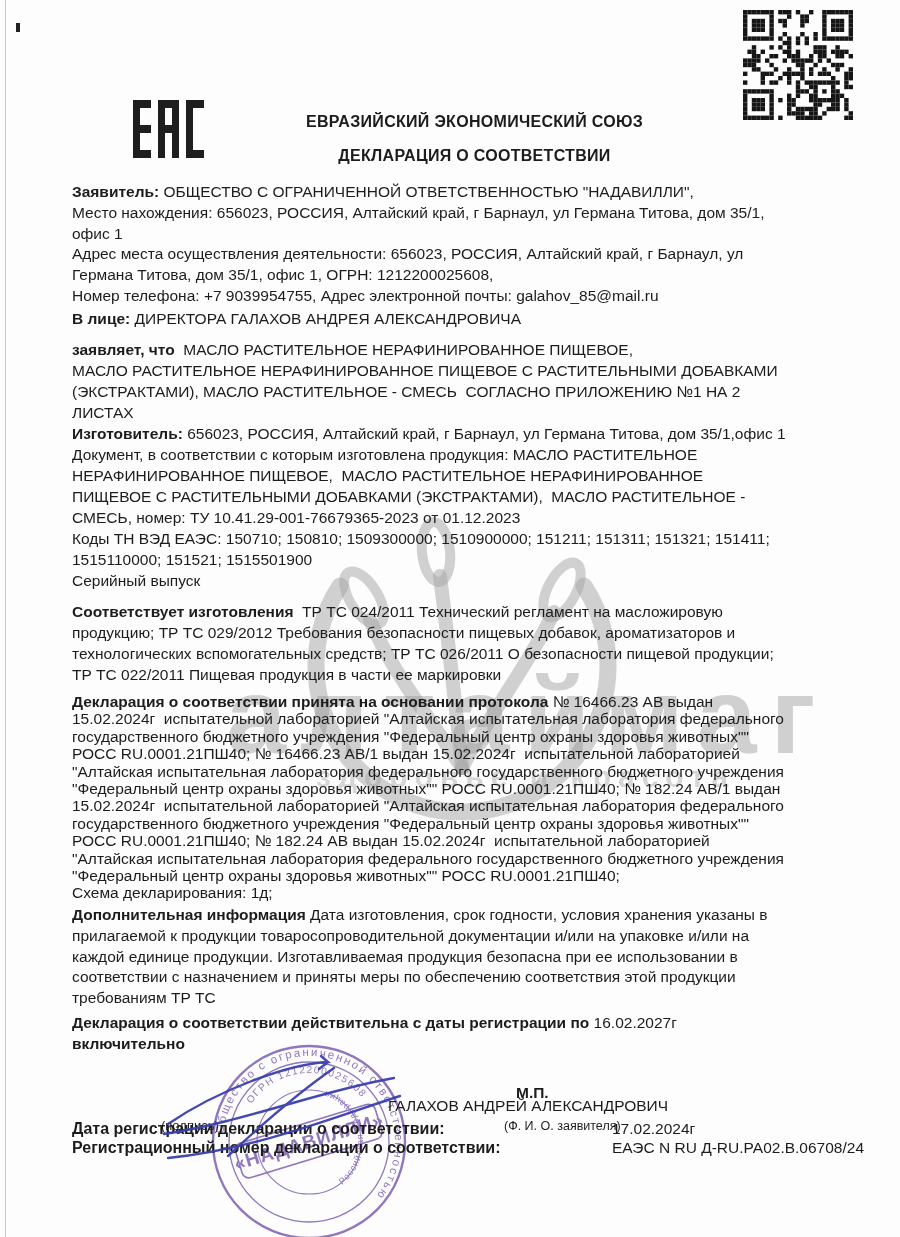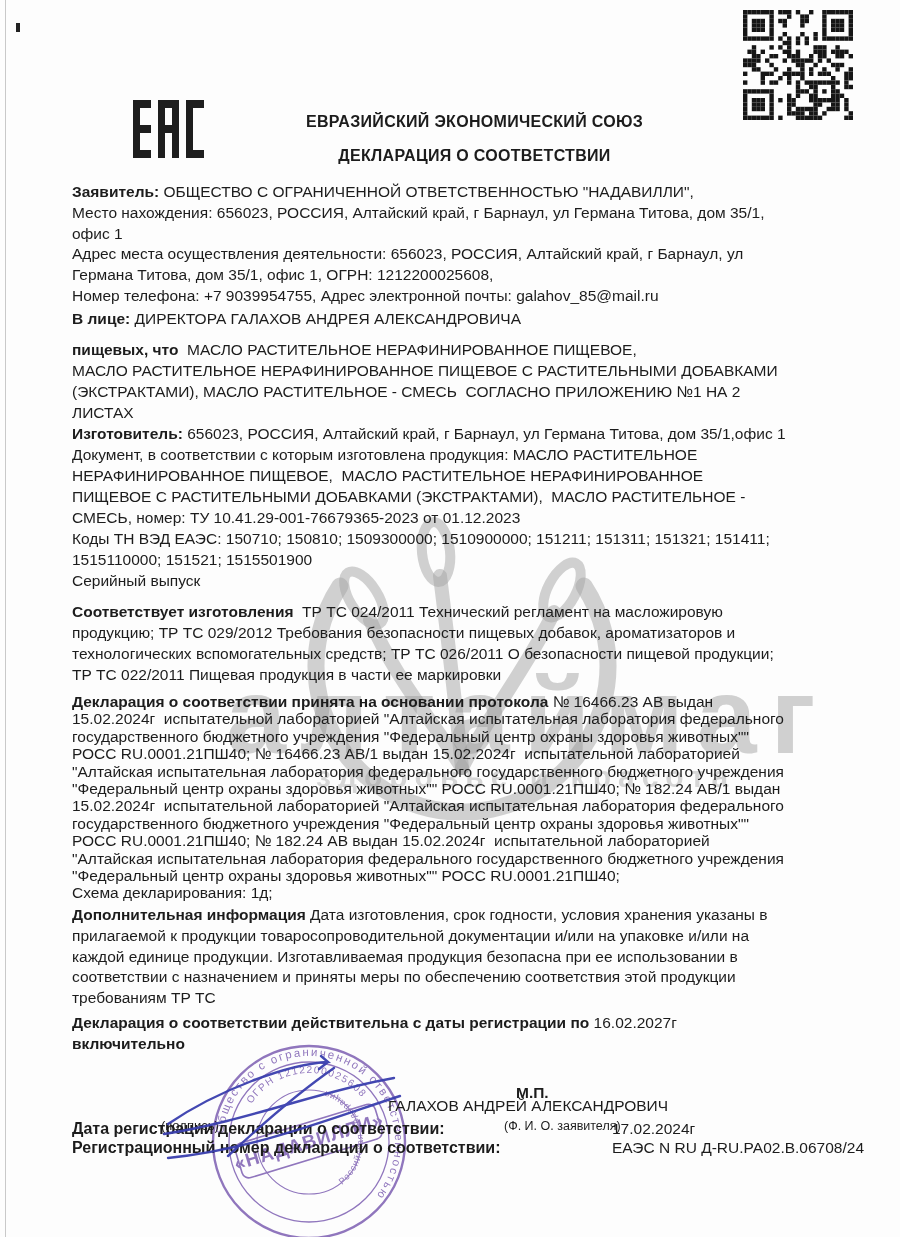--- a/index.html
+++ b/index.html
@@ -397,21 +397,21 @@
   <div class="wm-tag">здоровье и красота</div>
 
   <div class="doc" id="doc-body">
       <div class="para" style="top: 182px; line-height: 20.8px;"><b>Заявитель:</b><span> ОБЩЕСТВО С ОГРАНИЧЕННОЙ ОТВЕТСТВЕННОСТЬЮ "НАДАВИЛЛИ",
 Место нахождения: 656023, РОССИЯ, Алтайский край, г Барнаул, ул Германа Титова, дом 35/1,
 офис 1
 Адрес места осуществления деятельности: 656023, РОССИЯ, Алтайский край, г Барнаул, ул
 Германа Титова, дом 35/1, офис 1, ОГРН: 1212200025608,
 Номер телефона: +7 9039954755, Адрес электронной почты: galahov_85@mail.ru</span></div>
       <div class="para" style="top: 308px; line-height: 21px;"><b>В лице:</b><span> ДИРЕКТОРА ГАЛАХОВ АНДРЕЯ АЛЕКСАНДРОВИЧА</span></div>
-      <div class="para" style="top: 339px; line-height: 21px;"><b>пищевых, что</b><span>  МАСЛО РАСТИТЕЛЬНОЕ НЕРАФИНИРОВАННОЕ ПИЩЕВОЕ,
+      <div class="para" style="top: 339px; line-height: 21px;"><b>заявляет, что</b><span>  МАСЛО РАСТИТЕЛЬНОЕ НЕРАФИНИРОВАННОЕ ПИЩЕВОЕ,
 МАСЛО РАСТИТЕЛЬНОЕ НЕРАФИНИРОВАННОЕ ПИЩЕВОЕ С РАСТИТЕЛЬНЫМИ ДОБАВКАМИ
 (ЭКСТРАКТАМИ), МАСЛО РАСТИТЕЛЬНОЕ - СМЕСЬ  СОГЛАСНО ПРИЛОЖЕНИЮ №1 НА 2
 ЛИСТАХ
 </span><b>Изготовитель:</b><span> 656023, РОССИЯ, Алтайский край, г Барнаул, ул Германа Титова, дом 35/1,офис 1
 Документ, в соответствии с которым изготовлена продукция: МАСЛО РАСТИТЕЛЬНОЕ
 НЕРАФИНИРОВАННОЕ ПИЩЕВОЕ,  МАСЛО РАСТИТЕЛЬНОЕ НЕРАФИНИРОВАННОЕ
 ПИЩЕВОЕ С РАСТИТЕЛЬНЫМИ ДОБАВКАМИ (ЭКСТРАКТАМИ),  МАСЛО РАСТИТЕЛЬНОЕ -
 СМЕСЬ, номер: ТУ 10.41.29-001-76679365-2023 от 01.12.2023
 Коды ТН ВЭД ЕАЭС: 150710; 150810; 1509300000; 1510900000; 151211; 151311; 151321; 151411;
 1515110000; 151521; 1515501900

